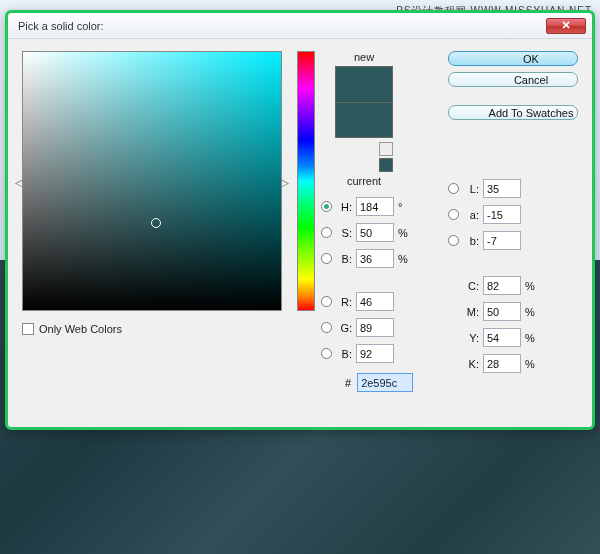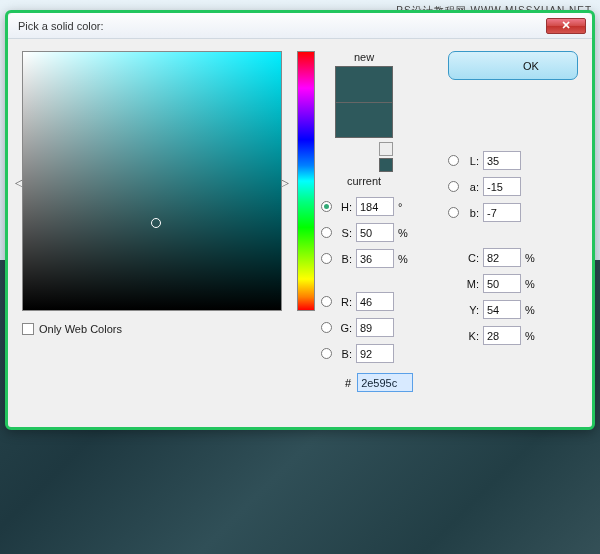--- a/index.html
+++ b/index.html
@@ -39,21 +39,21 @@
   .row{display:flex;align-items:center;gap:4px;height:21px;}
   .radio{width:11px;height:11px;border:1px solid #777;border-radius:50%;background:#fff;display:inline-flex;align-items:center;justify-content:center;}
   .radio.sel::after{content:"";width:5px;height:5px;background:#3a7;border-radius:50%;}
   .lab{width:16px;text-align:right;color:#111;}
   .inp{width:38px;height:19px;border:1px solid #aab;background:#fff;padding:0 3px;text-align:left;color:#111;}
   .unit{width:12px;color:#111;}
   .hex-row{display:flex;align-items:center;gap:6px;margin-top:4px;}
   .hex-inp{width:56px;height:19px;border:1px solid #5aa0e8;background:#d8eaff;padding:0 3px;color:#123;}
   
   .btn-col{display:flex;flex-direction:column;gap:6px;margin-left:auto;width:130px;}
-  .btn{height:29px;border:1px solid #7aa;border-radius:7px;background:linear-gradient(to bottom,#f8fdff,#dff0f6);color:#111;display:flex;align-items:center;justify-content:center;padding-left:36px;}
+  .btn{height:15px;border:1px solid #7aa;border-radius:7px;background:linear-gradient(to bottom,#f8fdff,#dff0f6);color:#111;display:flex;align-items:center;justify-content:center;padding-left:36px;}
   .btn.ok{background:linear-gradient(to bottom,#d4f0fb,#a8dff4);border:1px solid #3898c8;font-weight:normal;}
   .right-vals{margin-top:40px;display:flex;flex-direction:column;gap:5px;}
   .right-vals2{margin-top:18px;display:flex;flex-direction:column;gap:5px;}
   .mid-col{display:flex;flex-direction:column;}
   .spacer{height:12px;}
 </style>
 </head>
 <body>
 
 <div class="backdrop"></div>
@@ -136,21 +136,23 @@
         </div>
         <div class="hex-row" style="margin-left:24px;">
           <span>#</span>
           <input class="hex-inp" value="2e595c" style="">
         </div>
       </div>
     </div>
 
     <div class="btn-col">
       <div class="btn ok">OK</div>
+      <div class="btn">Cancel</div>
       <div style="height:6px;"></div>
+      <div class="btn">Add To Swatches</div>
       <div style="height:6px;"></div>
 
       <div class="right-vals">
         <div class="row">
           <span class="radio"></span>
           <span class="lab">L:</span>
           <input class="inp" value="35" style="">
         </div>
         <div class="row">
           <span class="radio"></span>

